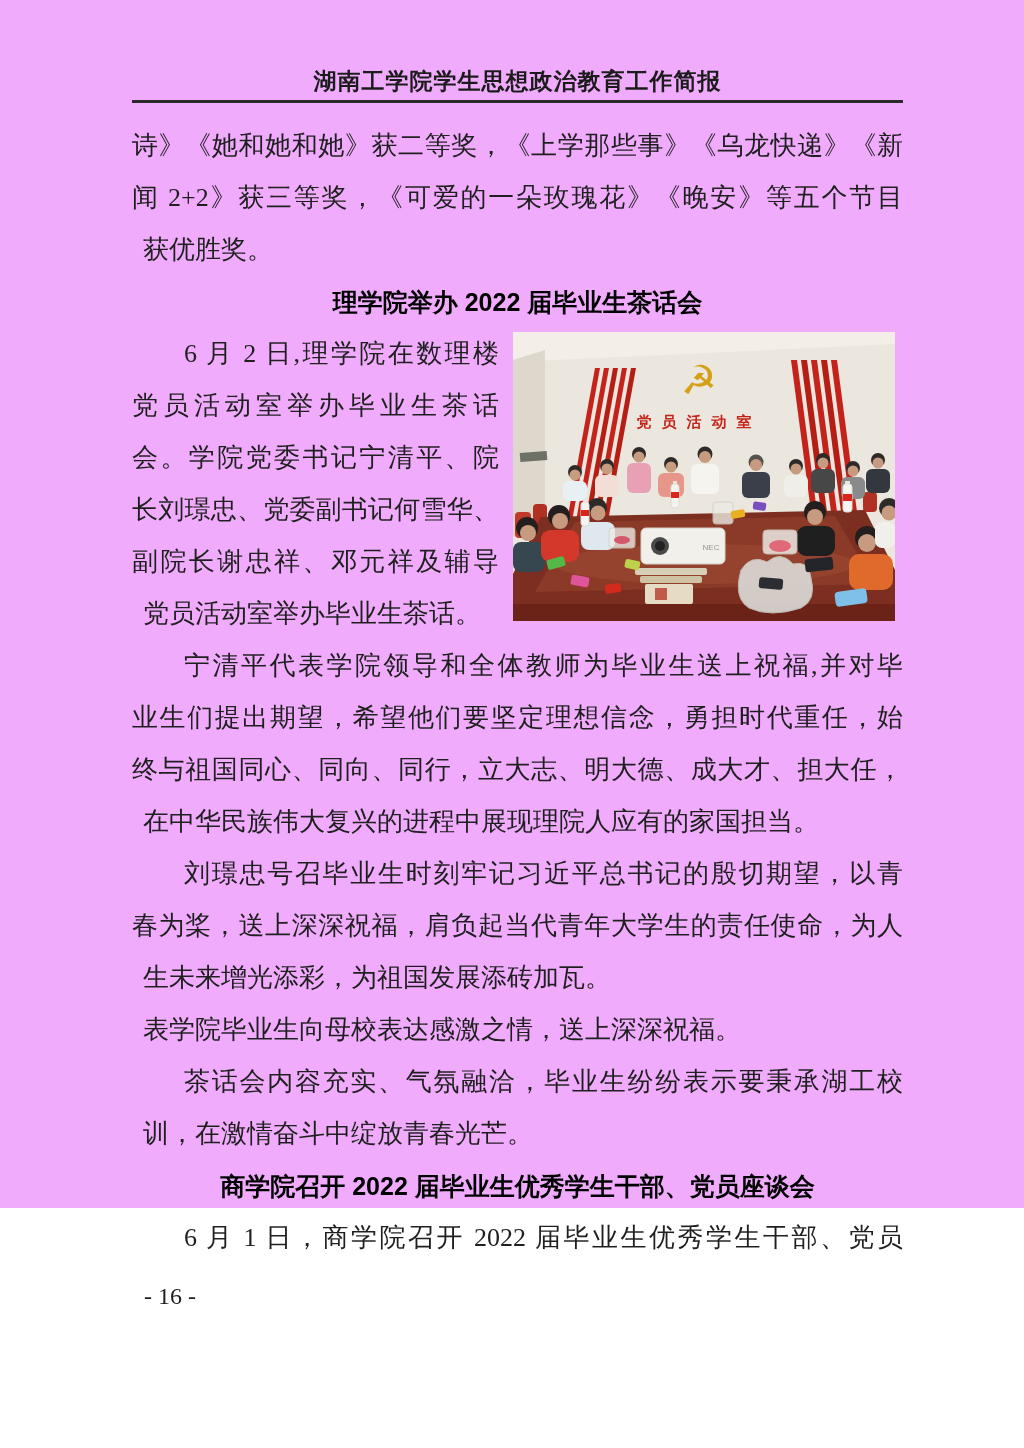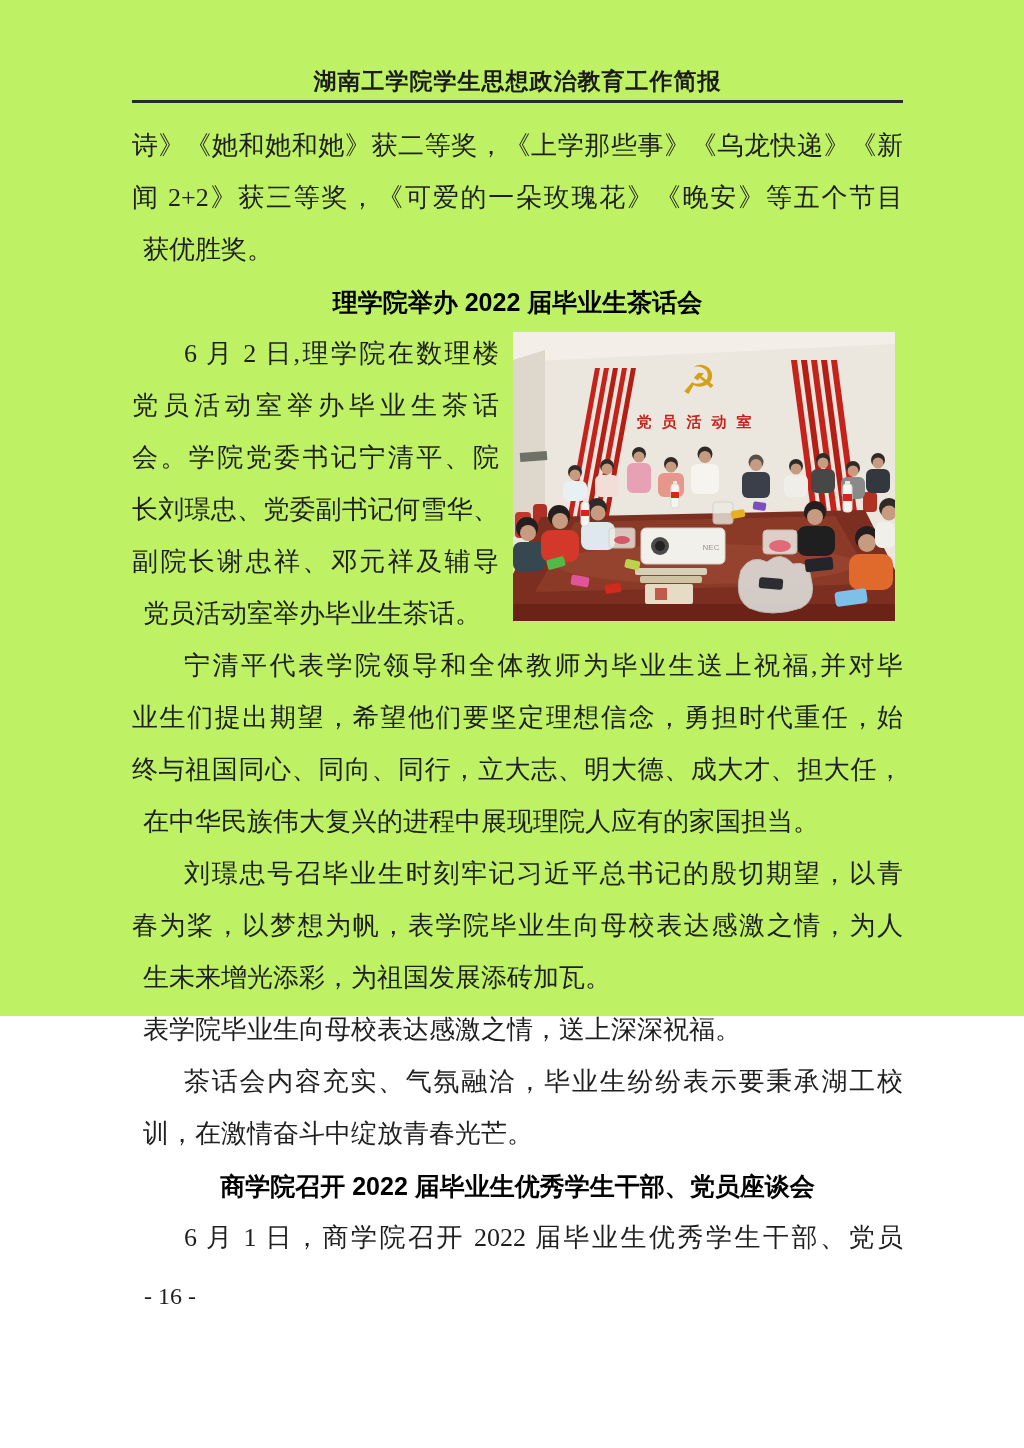--- a/index.html
+++ b/index.html
@@ -3,21 +3,21 @@
 <meta charset="utf-8">
 <style>
   * { margin: 0; padding: 0; box-sizing: border-box; }
   html, body {
     width: 1024px; height: 1448px;
     background: #ffffff;
     font-family: "Liberation Serif", "DejaVu Serif", serif;
     color: #1f1f1f;
     overflow: hidden;
   }
-  .page { position: relative; width: 1024px; height: 1016px; background: #bef264; }
+  .page { position: relative; width: 1024px; height: 1208px; background: #f0abfc; }
   .content { position: absolute; left: 132px; top: 0; width: 771px; }
 
   .doc-header {
     margin-top: 64px; height: 34px; line-height: 34px;
     text-align: center;
     font-family: "Liberation Sans", "DejaVu Sans", sans-serif;
     font-size: 23px; font-weight: 600; color: #1b1b1b;
     letter-spacing: 1px;
   }
   .header-rule { height: 3px; background: #2a2a2a; margin-top: 2px; }
@@ -266,21 +266,21 @@
 
     <div>
       <div class="line indent">宁清平代表学院领导和全体教师为毕业生送上祝福,并对毕</div>
       <div class="line">业生们提出期望，希望他们要坚定理想信念，勇担时代重任，始</div>
       <div class="line">终与祖国同心、同向、同行，立大志、明大德、成大才、担大任，</div>
       <div class="line last">在中华民族伟大复兴的进程中展现理院人应有的家国担当。</div>
     </div>
 
     <div>
       <div class="line indent">刘璟忠号召毕业生时刻牢记习近平总书记的殷切期望，以青</div>
-      <div class="line">春为桨，以梦想为帆，表学院毕业生向母校表达感激之情，为人</div>
+      <div class="line">春为桨，送上深深祝福，肩负起当代青年大学生的责任使命，为人</div>
       <div class="line last">生未来增光添彩，为祖国发展添砖加瓦。</div>
     </div>
 
     <div>
       <div class="line last">表学院毕业生向母校表达感激之情，送上深深祝福。</div>
     </div>
 
     <div>
       <div class="line indent">茶话会内容充实、气氛融洽，毕业生纷纷表示要秉承湖工校</div>
       <div class="line last">训，在激情奋斗中绽放青春光芒。</div>

